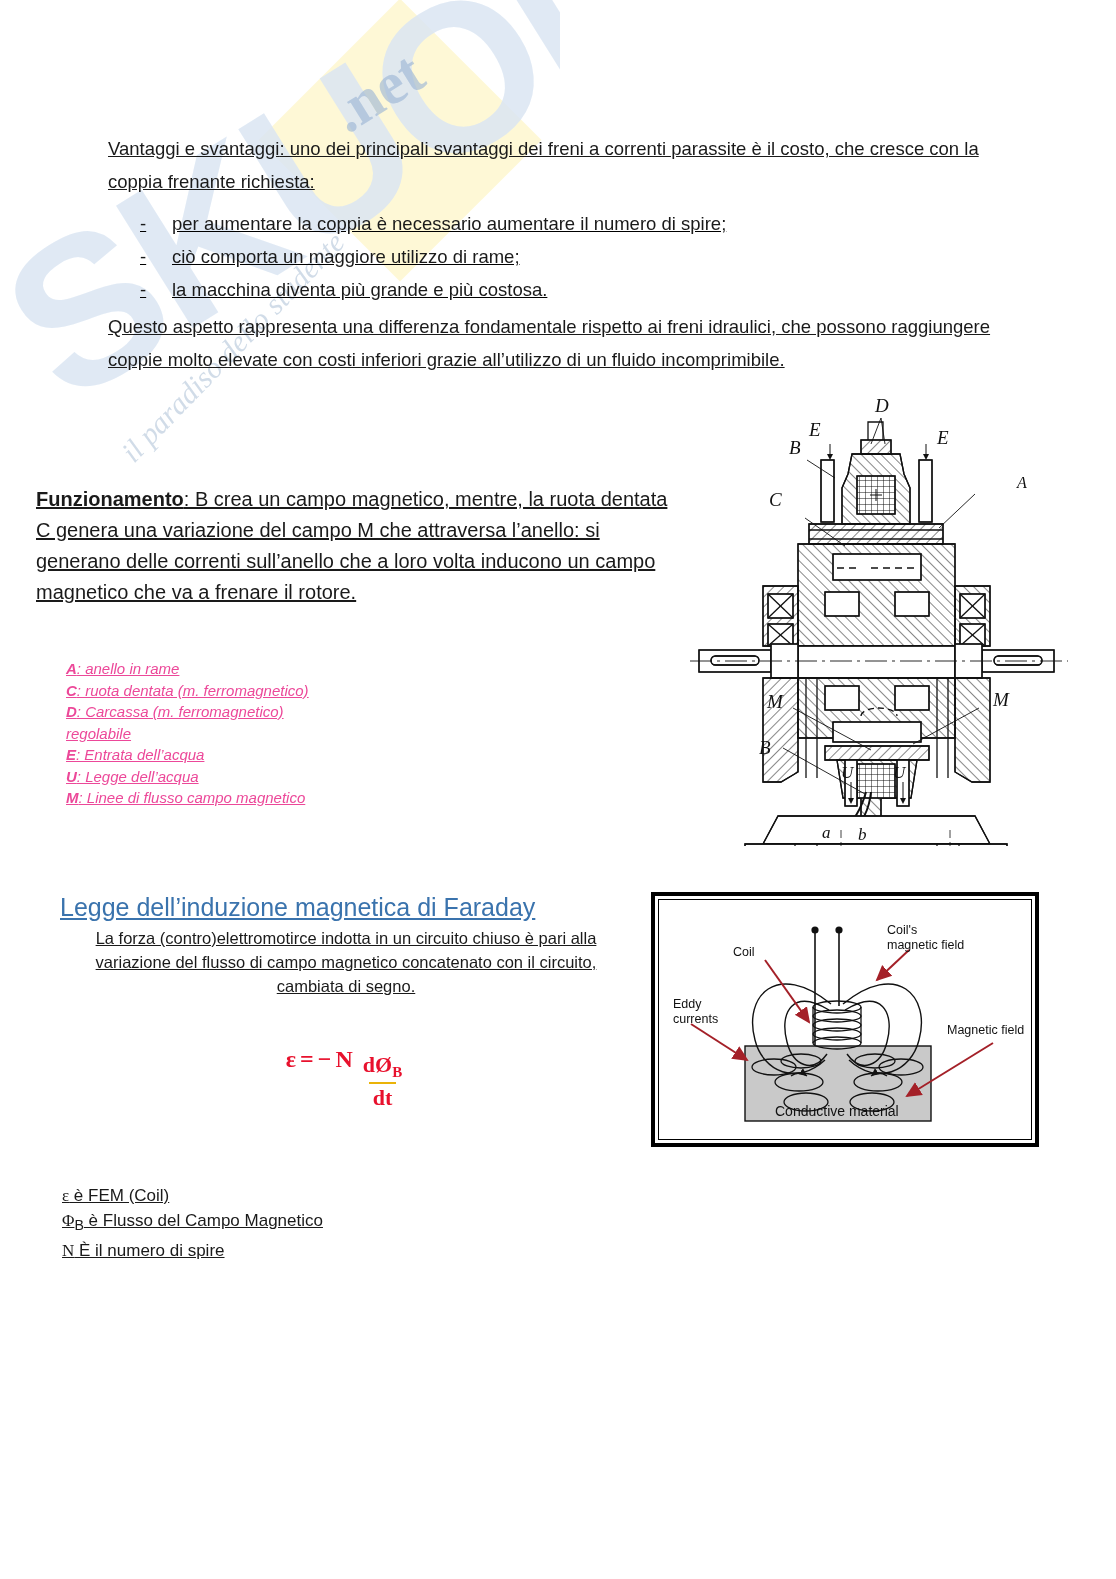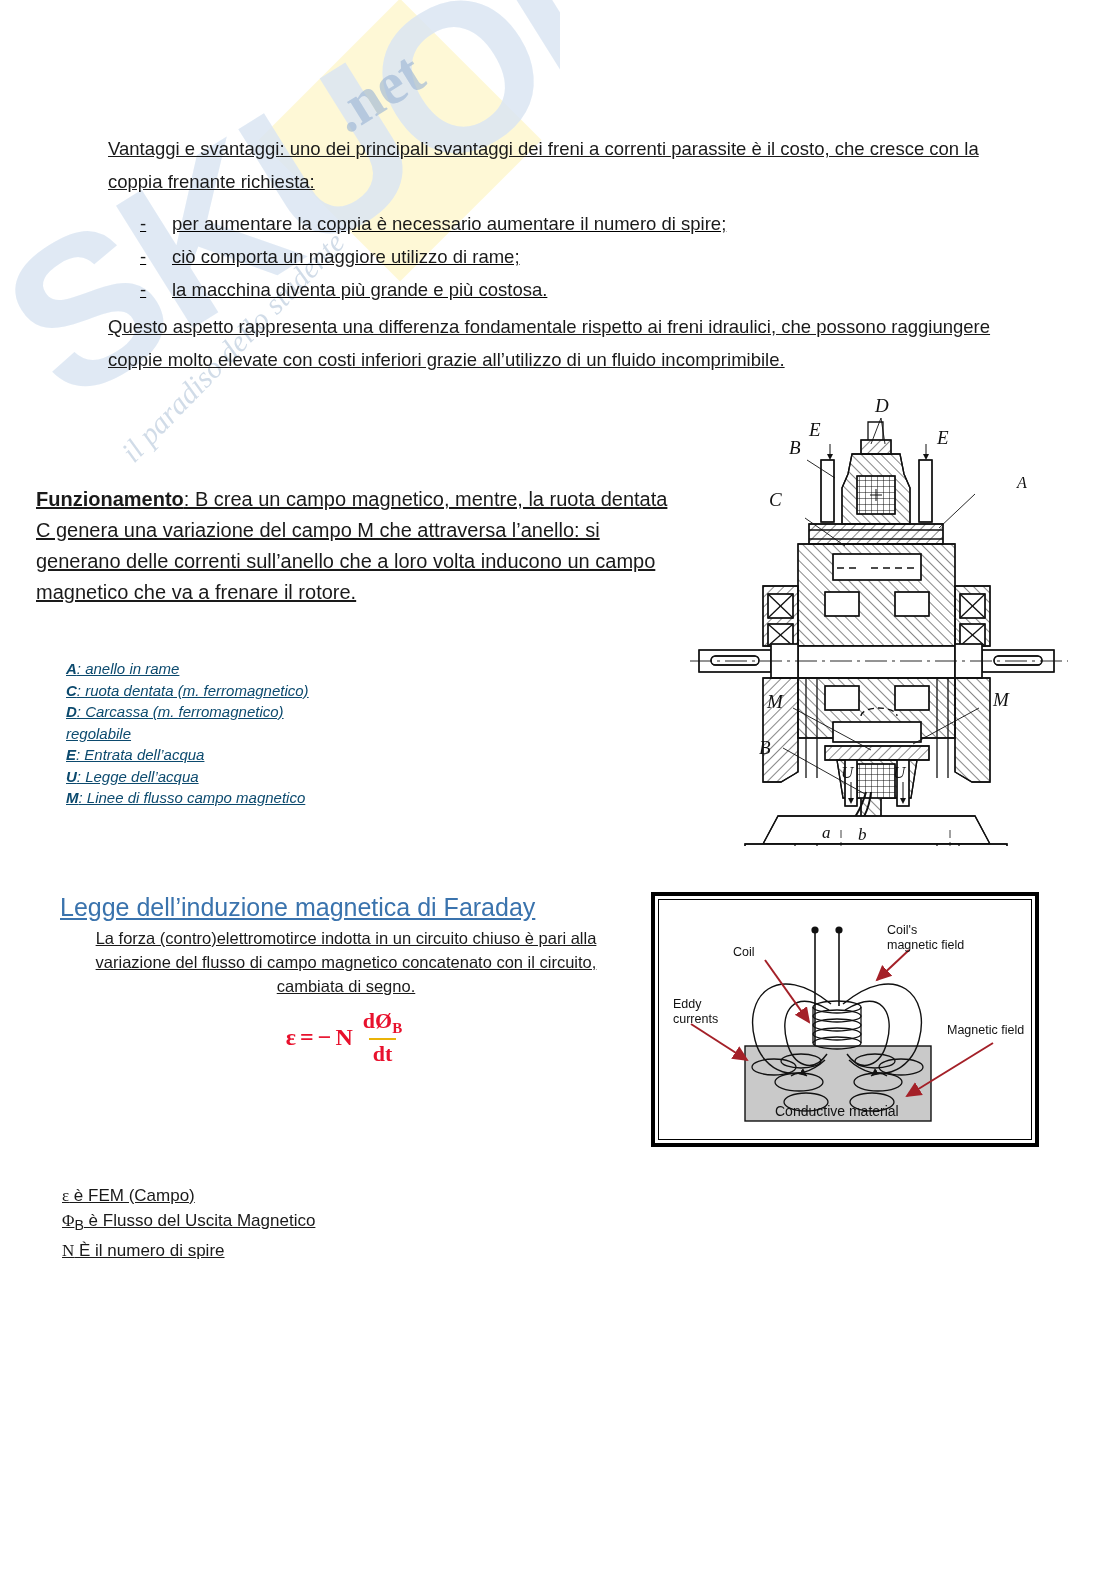--- a/index.html
+++ b/index.html
@@ -39,33 +39,33 @@
   #intro{left:108px;top:132px;width:898px;}
   #bullets{left:140px;top:207px;width:870px;}
   .bullet{display:flex;line-height:33px;font-size:18.5px;color:#1a1a1a;}
   .bullet .dash{width:32px;flex:0 0 32px;}
   #closing{left:108px;top:310px;width:898px;}
 
   #funz{left:36px;top:484px;width:645px;font-size:20px;line-height:31px;color:#1a1a1a;}
   #funz b{font-weight:bold;}
 
   #legend{left:66px;top:658px;width:420px;font-size:15px;line-height:21.5px;
-          color:#0c4a6e;font-style:italic;font-family:"Liberation Sans",sans-serif;}
+          color:#ec4899;font-style:italic;font-family:"Liberation Sans",sans-serif;}
   #legend .k{font-weight:bold;font-style:italic;}
 
   #faraday-h{left:60px;top:893px;font-size:25px;color:#3a73ad;
              font-family:"Liberation Sans",sans-serif;font-weight:normal;}
   #faraday-p{left:60px;top:926px;width:572px;font-size:16.5px;line-height:24px;color:#1a1a1a;text-align:center;}
 
   #formula{left:60px;top:1008px;width:572px;text-align:center;color:#e8112d;}
   .frm{display:inline-flex;align-items:center;font-size:24px;font-weight:bold;
        font-family:"Liberation Serif",serif;color:#e8112d;}
   .frm .lead{margin-right:4px;}
   .frac{display:inline-flex;flex-direction:column;align-items:center;margin-left:2px;}
-  .frac .num{padding:0 4px 1px 4px;font-size:22px;}
+  .frac .num{padding:0 4px 1px 4px;font-size:22px;margin-top:44px;}
   .frac .den{padding:1px 4px 0 4px;font-size:22px;border-top:2px solid #eab308;}
   .sub{font-size:15px;vertical-align:sub;}
 
   #nb{left:60px;top:1088px;width:575px;font-size:16.5px;line-height:24.5px;
       color:#1f4e79;font-weight:bold;}
 
   #dove{left:62px;top:1183px;width:420px;font-size:17px;line-height:25px;color:#1a1a1a;}
   #dove .gl{font-family:"Liberation Serif",serif;}
 
   
@@ -139,22 +139,22 @@
       <span class="lead">N</span>
       <span class="frac">
         <span class="num"><span>dØ</span><span class="sub">B</span></span>
         <span class="den">dt</span>
       </span>
     </span>
   </div>
 
 
   <div class="content" id="dove">
-    <div><span class="gl">ε</span><span> è FEM (Campo)</span></div>
-    <div><span class="gl">Φ</span><sub>B</sub><span> è Flusso del Uscita Magnetico</span></div>
+    <div><span class="gl">ε</span><span> è FEM (Coil)</span></div>
+    <div><span class="gl">Φ</span><sub>B</sub><span> è Flusso del Campo Magnetico</span></div>
     <div><span class="gl">N</span><span> È il numero di spire</span></div>
   </div>
 
   <div id="tech">
     <svg width="388" height="468" viewBox="0 0 388 468" xmlns="http://www.w3.org/2000/svg">
       <defs>
         <pattern id="hatchR" width="7" height="7" patternTransform="rotate(45)" patternUnits="userSpaceOnUse">
           <line x1="0" y1="0" x2="0" y2="7" stroke="#111" stroke-width="1"></line>
         </pattern>
         <pattern id="hatchL" width="7" height="7" patternTransform="rotate(-45)" patternUnits="userSpaceOnUse">

